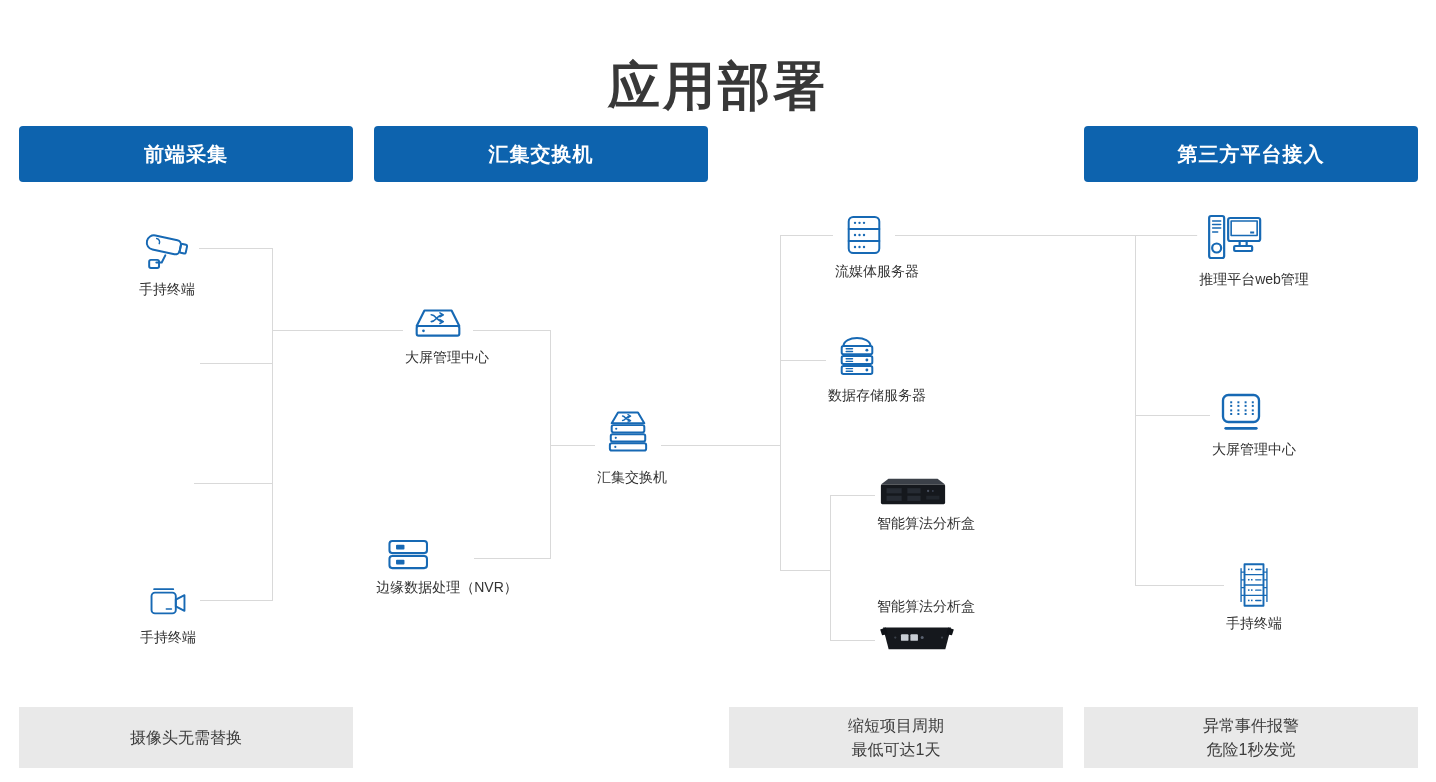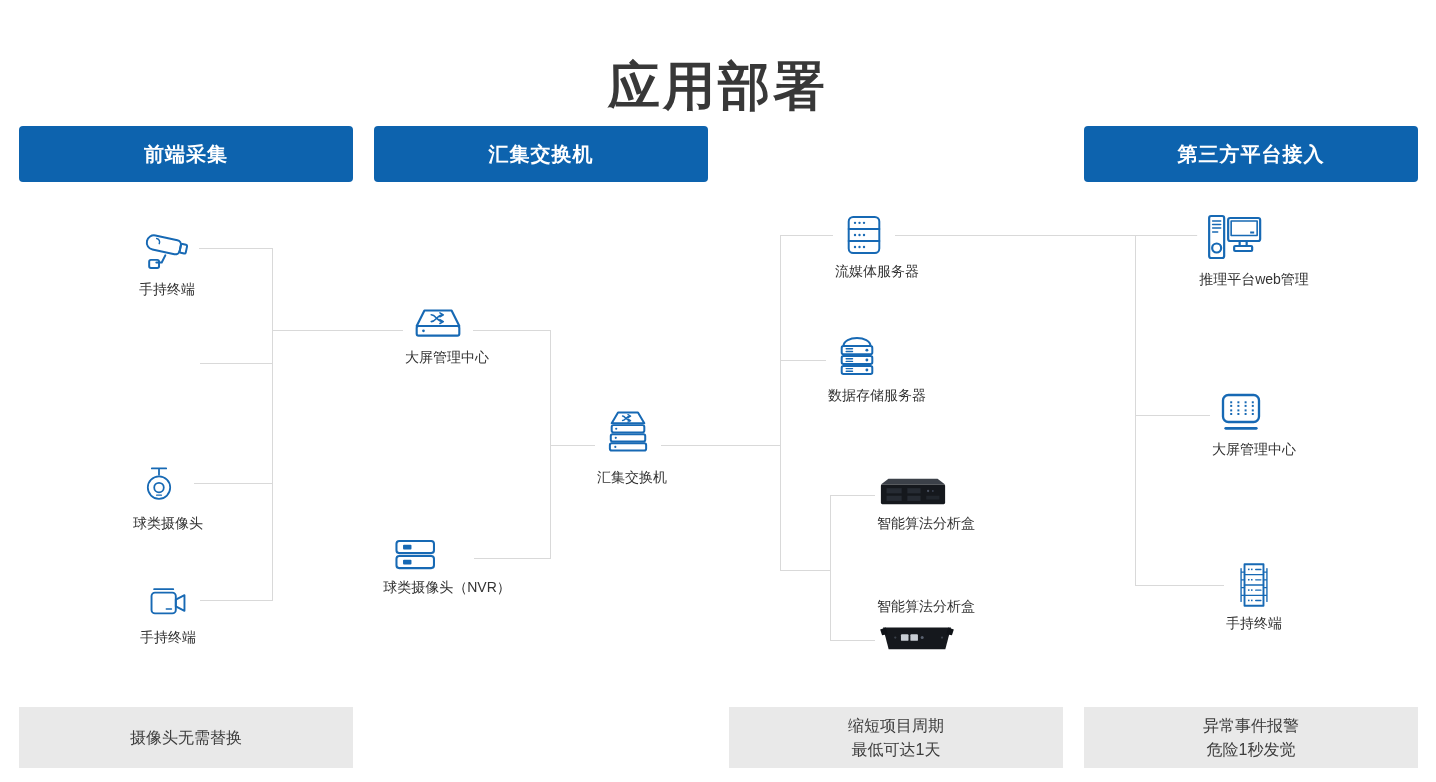--- a/index.html
+++ b/index.html
@@ -71,31 +71,20 @@
           <path d="M16 19 a4 4 0 0 1 4 5" class="thin"></path>
         </g>
         <path d="M27 35 l-4 8 h-6"></path>
         <rect x="9" y="40" width="11" height="9" rx="2"></rect>
       </svg>
     </div>
     <div class="lbl">手持终端</div>
   </div>
 
 
-  <div class="node" style="left:168px;top:462px">
-    <div class="icon">
-      <svg class="ic" width="48" height="48" viewBox="0 0 60 60">
-        <path d="M21 8 h18 M30 8 v8"></path>
-        <circle cx="30" cy="32" r="14"></circle>
-        <circle cx="30" cy="32" r="6"></circle>
-        <path d="M27 41.5 h6" class="thin"></path>
-      </svg>
-    </div>
-    <div class="lbl">球类摄像头</div>
-  </div>
 
   <div class="node" style="left:168px;top:582px">
     <div class="icon">
       <svg class="ic" width="52" height="42" viewBox="0 0 60 48">
         <path d="M14 8 h22"></path>
         <rect x="11" y="12" width="28" height="24" rx="4"></rect>
         <path d="M39 20 l10 -5 v18 l-10 -5 z"></path>
         <path d="M28 31 h6" class="thin"></path>
       </svg>
     </div>
@@ -117,21 +106,21 @@
 
   <div class="node" style="left:447px;top:536px">
     <div class="icon">
       <svg class="ic" width="60" height="38" viewBox="0 0 64 40">
         <rect x="12" y="5" width="40" height="13" rx="3"></rect>
         <rect x="12" y="21" width="40" height="13" rx="3"></rect>
         <rect x="19" y="9" width="9" height="5" rx="1" class="f"></rect>
         <rect x="19" y="25" width="9" height="5" rx="1" class="f"></rect>
       </svg>
     </div>
-    <div class="lbl">球类摄像头（NVR）</div>
+    <div class="lbl">边缘数据处理（NVR）</div>
   </div>
 
   <div class="node" style="left:632px;top:408px">
     <div class="icon">
       <svg class="ic" width="58" height="56" viewBox="0 0 64 60">
         <path d="M21 4 h22 l7 12 h-36 z"></path>
         <path d="M26 13 C29 13 30 8 34.5 8 M32 6.5 l2.8 1.5 l-2.8 1.7" class="thin"></path>
         <path d="M26 8 C29 8 30 13 34.5 13 M32 11.5 l2.8 1.5 l-2.8 1.7" class="thin"></path>
         <rect x="14" y="18" width="36" height="8" rx="2"></rect>
         <rect x="13" y="28" width="38" height="8" rx="2"></rect>

